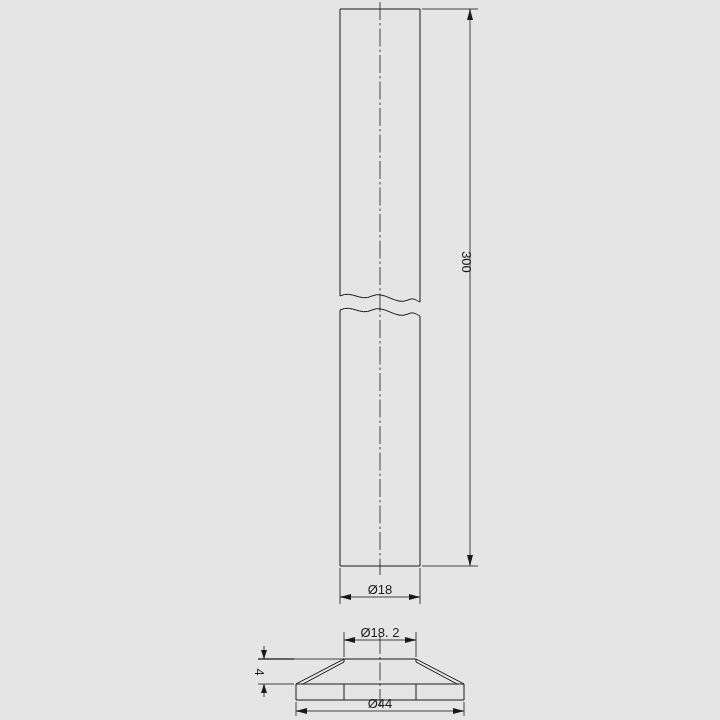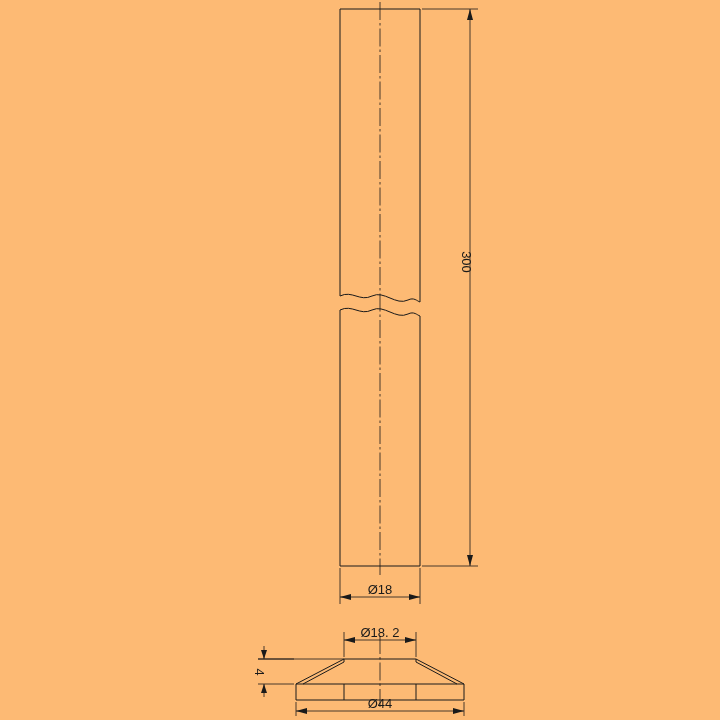--- a/index.html
+++ b/index.html
@@ -7,21 +7,21 @@
     padding: 0;
     background: #ffffff;
   }
   body {
     font-family: "Liberation Sans", sans-serif;
   }
   #sheet {
     position: relative;
     width: 720px;
     height: 720px;
-    background: #fdba74;
+    background: #e5e5e5;
     overflow: hidden;
   }
   svg#drawing {
     position: absolute;
     left: 0;
     top: 0;
     width: 720px;
     height: 720px;
     display: block;
   }

